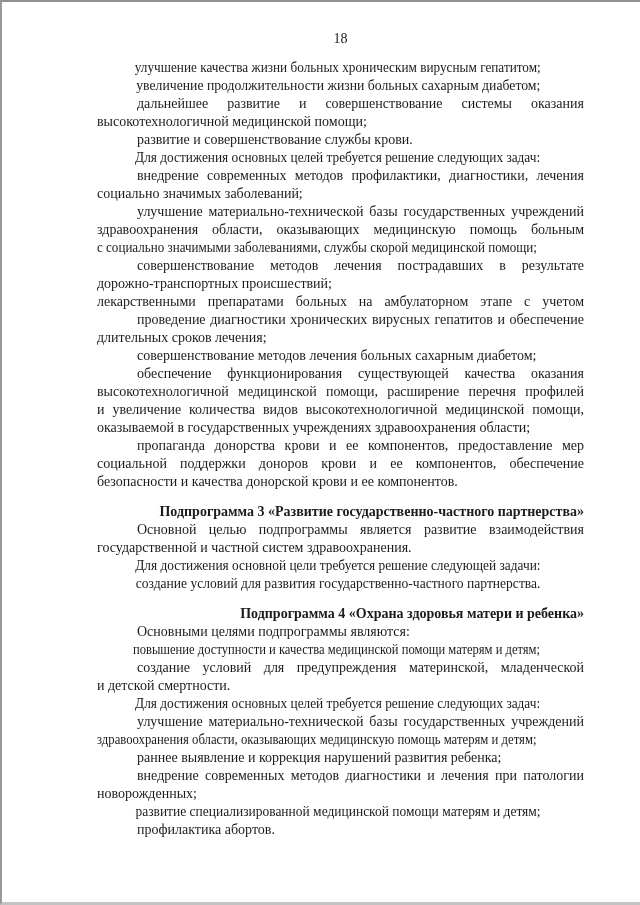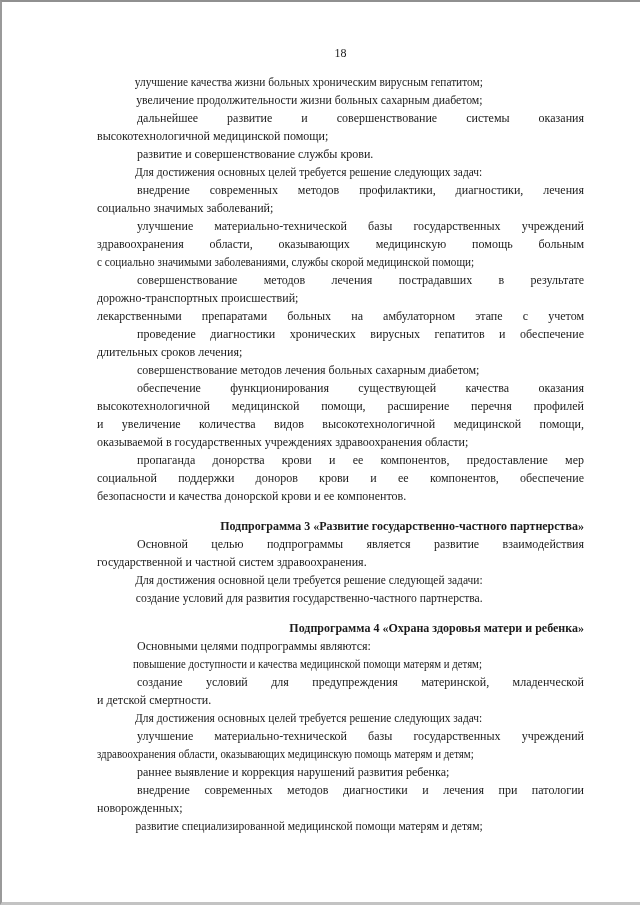--- a/index.html
+++ b/index.html
@@ -15,23 +15,22 @@
     background: #ffffff;
     border-top: 2px solid #909090;
     border-left: 2px solid #9a9a9a;
     border-bottom: 3px solid #c3c3c3;
     padding-top: 28px;
   }
   .text-column {
     margin-left: 95px;
     width: 487px;
     color: #1b1b1b;
-    font-size: 12px;
+    font-size: 14px;
     line-height: 18px;
-    margin-top: 14px;
   }
   .page-number {
     text-align: center;
     height: 18px;
     margin-bottom: 11px;
   }
   .line {
     white-space: nowrap;
     height: 18px;
   }
@@ -89,15 +88,16 @@
         <div class="line indent" style="transform-origin: left center; transform: scaleX(0.898524);">повышение доступности и качества медицинской помощи матерям и детям;</div>
         <div class="line indent justify">создание условий для предупреждения материнской, младенческой</div>
         <div class="line">и детской смертности.</div>
         <div class="line indent" style="transform-origin: left center; transform: scaleX(0.951172);">Для достижения основных целей требуется решение следующих задач:</div>
         <div class="line indent justify">улучшение материально-технической базы государственных учреждений</div>
         <div class="line" style="transform-origin: left center; transform: scaleX(0.908582);">здравоохранения области, оказывающих медицинскую помощь матерям и детям;</div>
         <div class="line indent">раннее выявление и коррекция нарушений развития ребенка;</div>
         <div class="line indent justify">внедрение современных методов диагностики и лечения при патологии</div>
         <div class="line">новорожденных;</div>
         <div class="line indent" style="transform-origin: left center; transform: scaleX(0.962451);">развитие специализированной медицинской помощи матерям и детям;</div>
+        <div class="line indent">профилактика абортов.</div>
       </div>
   </div>
 </div>
 
 </body></html>

